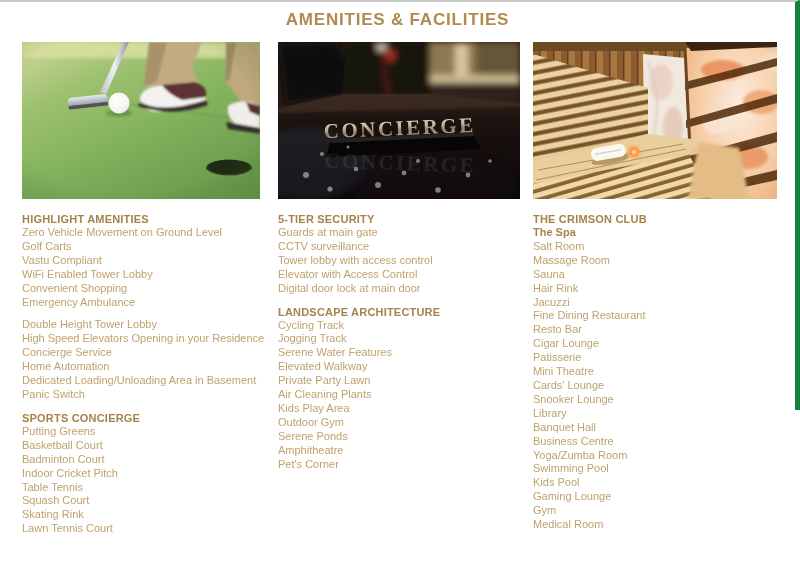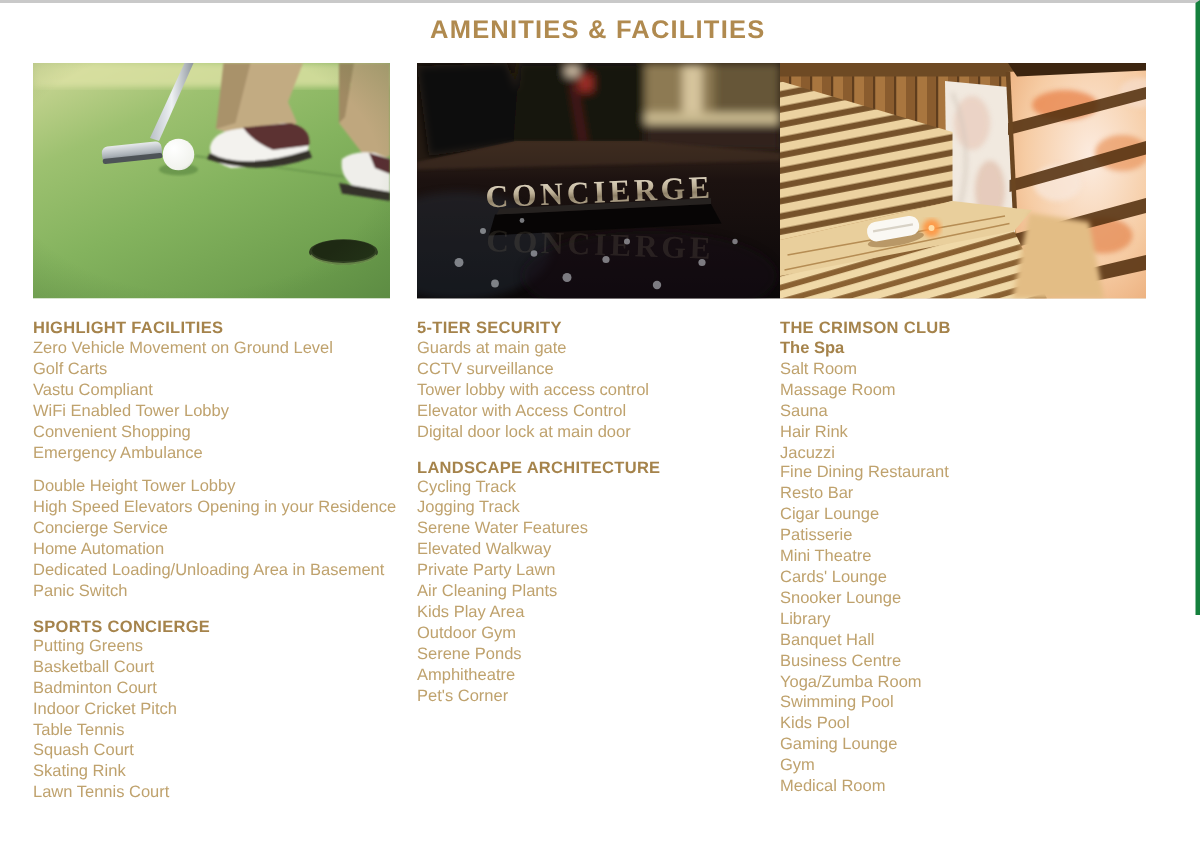--- a/index.html
+++ b/index.html
@@ -4,31 +4,31 @@
 <style>
   html,body { margin:0; padding:0; }
   body {
     width:800px; height:565px; overflow:hidden; background:#ffffff;
     font-family:"Liberation Sans", sans-serif;
   }
   .page {
     position:relative; width:800px; height:410px; box-sizing:border-box;
     background:#ffffff;
     border-top:2px solid #c9c9c9;
-    border-right:3px solid #15803d;
+    border-right:5px solid #15803d;
   }
   .page-title {
     margin:0; padding-top:8px; text-align:center;
     font-size:17px; font-weight:600; letter-spacing:0.8px;
     color:#b08a4f;
   }
   .columns { position:absolute; left:22px; top:40px; display:flex; }
   .col { width:238px; }
   .col.c2 { width:242px; margin-left:18px; }
-  .col.c3 { width:244px; }
+  .col.c3 { width:244px; margin-left:13px; }
   .photo { width:100%; height:157px; display:block; }
   .sections { margin-top:13px; }
   .section { margin-top:9px; }
   .section:first-child { margin-top:0; }
   .sec-h {
     margin:0; font-size:11px; font-weight:700; line-height:14px;
     color:#a5834b; letter-spacing:0.2px;
   }
   .sec-sub { margin:0; font-size:11px; font-weight:700; line-height:13.9px; color:#a5834b; }
   .sec-list { margin:0; padding:0; list-style:none; }
@@ -100,21 +100,21 @@
         </g>
         <ellipse cx="97" cy="71" rx="13" ry="4" fill="#4e7a38" opacity="0.5" filter="url(#soft1)"></ellipse>
         <circle cx="97" cy="61" r="10.5" fill="url(#g-ball)"></circle>
         <ellipse cx="207" cy="126" rx="23" ry="8.5" fill="#2e3a20"></ellipse>
         <ellipse cx="207" cy="125" rx="21" ry="7" fill="#1e2913"></ellipse>
         <path d="M185 128 A23 8.5 0 0 0 229 128" stroke="#8fb766" stroke-width="1.4" fill="none" opacity="0.6"></path>
         <rect width="238" height="157" fill="url(#g-vign)"></rect>
       </svg>
       <div class="sections">
           <div class="section">
-            <h3 class="sec-h">HIGHLIGHT FACILITIES</h3>
+            <h3 class="sec-h">HIGHLIGHT AMENITIES</h3>
             <ul class="sec-list">
               <li class="sec-item">Zero Vehicle Movement on Ground Level</li>
               <li class="sec-item">Golf Carts</li>
               <li class="sec-item">Vastu Compliant</li>
               <li class="sec-item">WiFi Enabled Tower Lobby</li>
               <li class="sec-item">Convenient Shopping</li>
               <li class="sec-item">Emergency Ambulance</li>
             </ul>
           </div>
           <div class="section">

